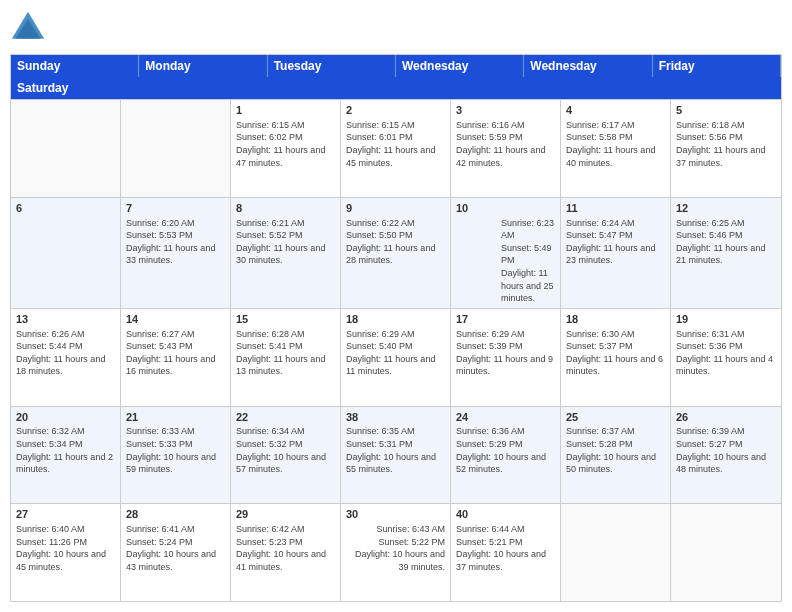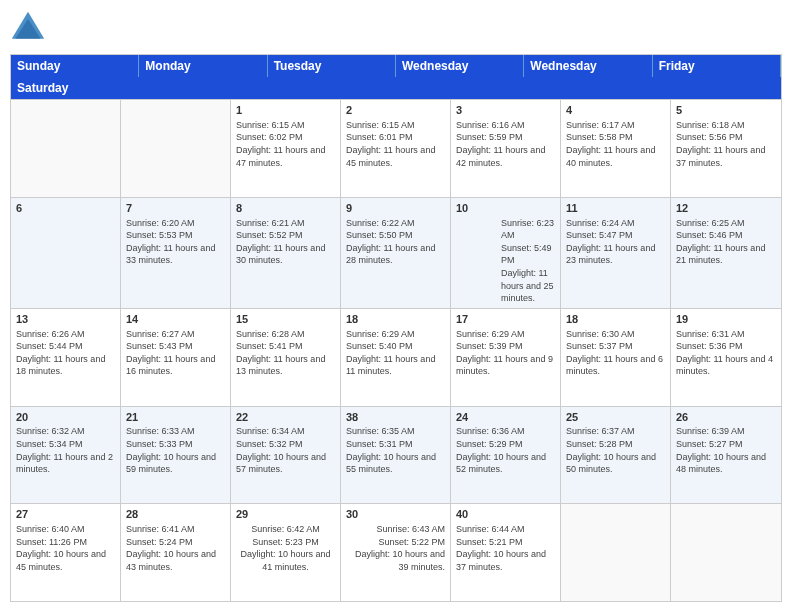--- a/index.html
+++ b/index.html
@@ -311,21 +311,21 @@
 Daylight: 10 hours and 45 minutes.</div>
           </div>
           <div class="cal-cell">
             <span class="day-num">28</span>
             <div class="cell-info" style="white-space: pre-line;">Sunrise: 6:41 AM
 Sunset: 5:24 PM
 Daylight: 10 hours and 43 minutes.</div>
           </div>
           <div class="cal-cell">
             <span class="day-num">29</span>
-            <div class="cell-info" style="white-space: pre-line; text-align: center;">Sunrise: 6:42 AM
+            <div class="cell-info" style="white-space: pre-line;">Sunrise: 6:42 AM
 Sunset: 5:23 PM
 Daylight: 10 hours and 41 minutes.</div>
           </div>
           <div class="cal-cell">
             <span class="day-num">30</span>
             <div class="cell-info" style="white-space: pre-line; text-align: right;">Sunrise: 6:43 AM
 Sunset: 5:22 PM
 Daylight: 10 hours and 39 minutes.</div>
           </div>
           <div class="cal-cell">

